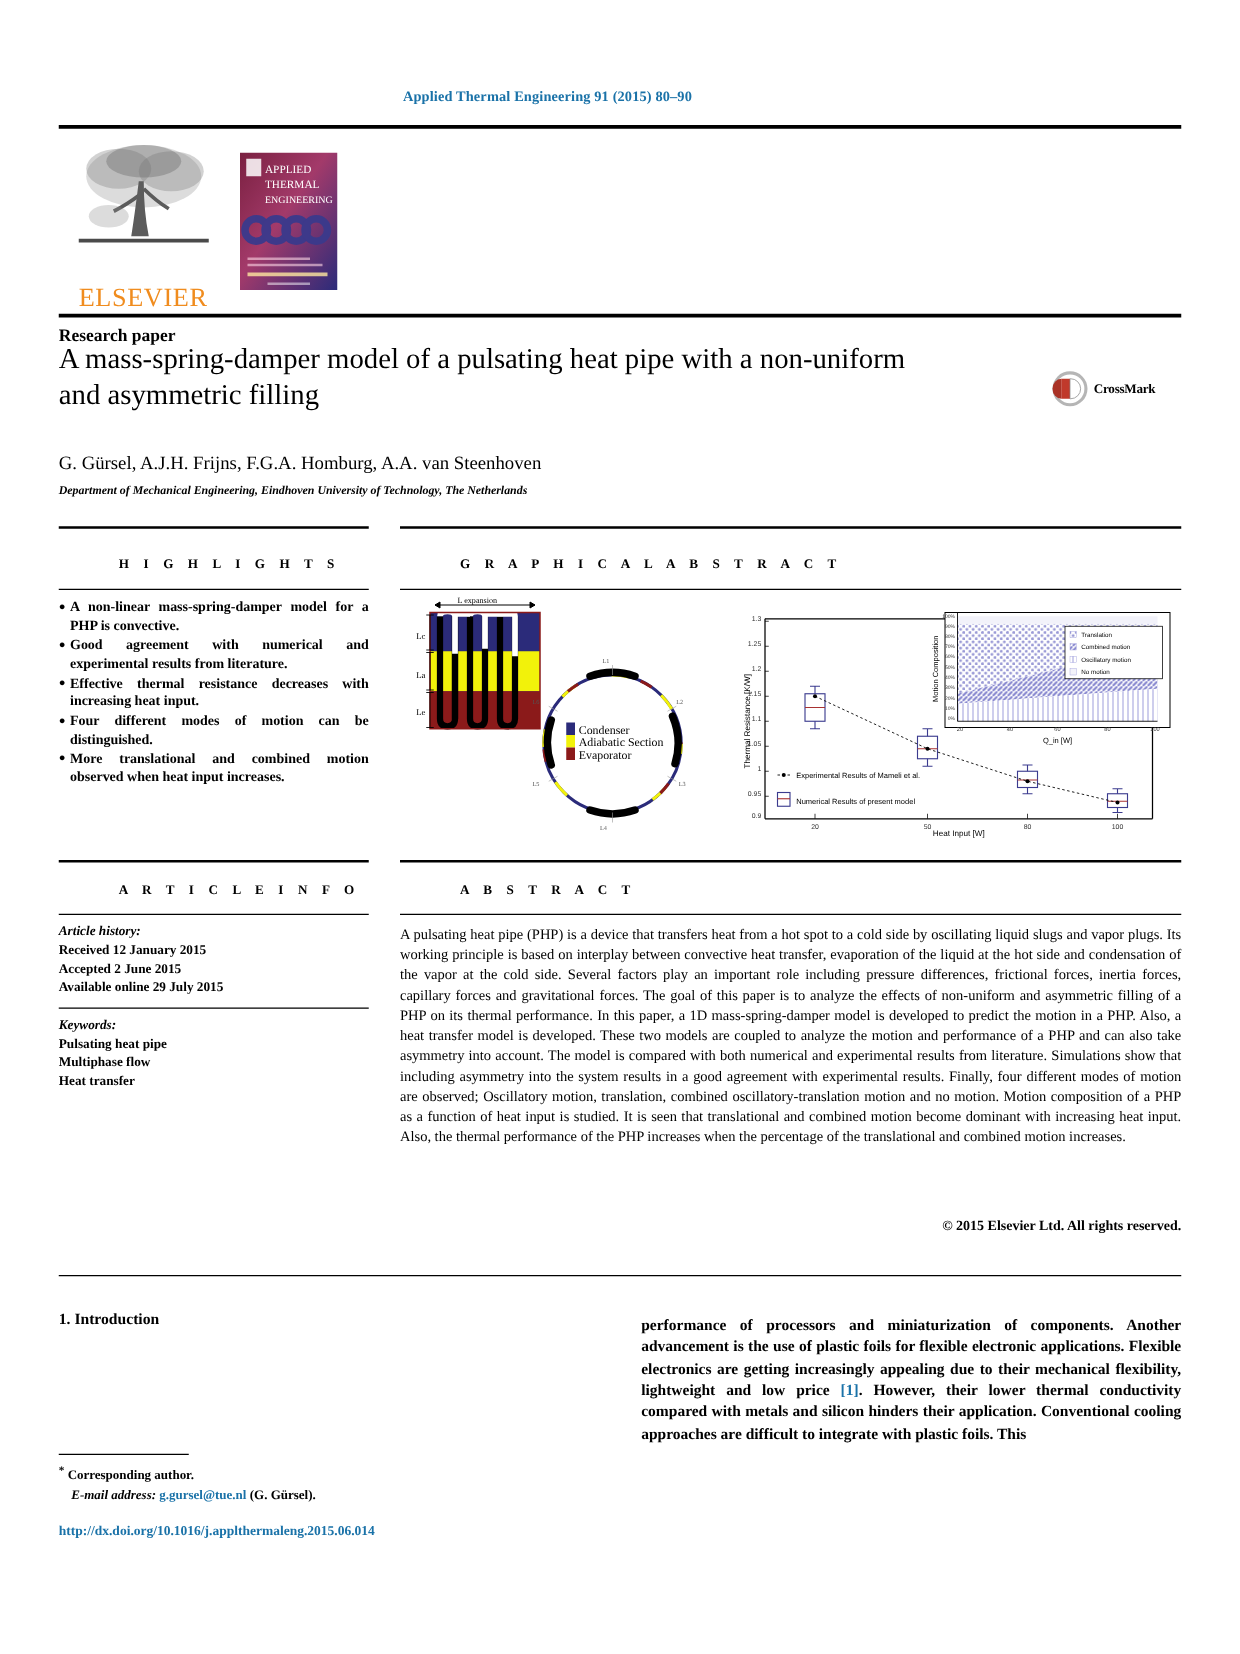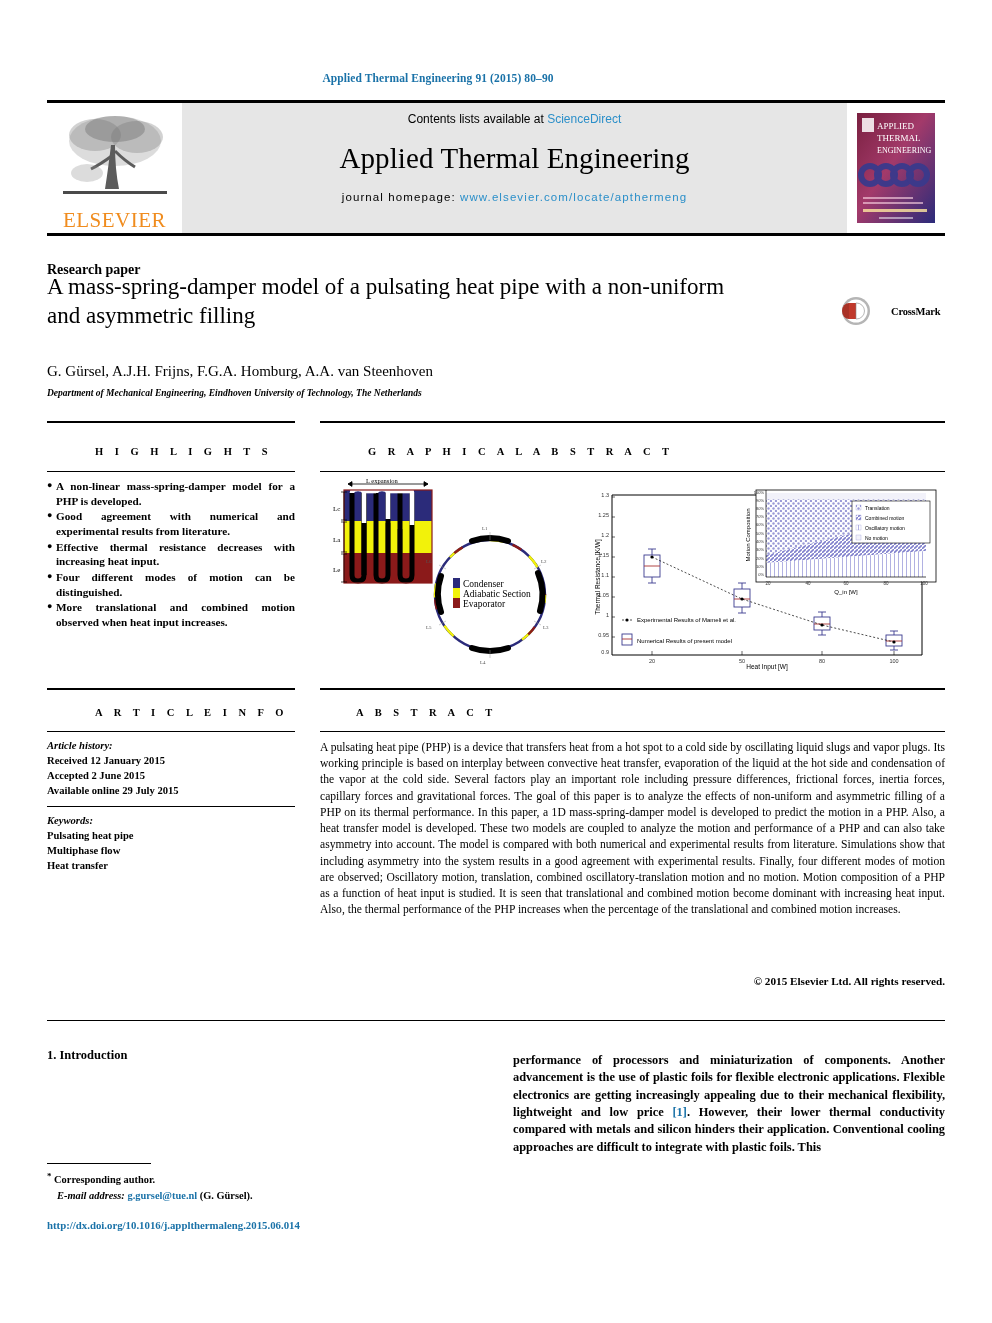--- a/index.html
+++ b/index.html
@@ -22,20 +22,21 @@
   
   .masthead{
     position:absolute;left:47px;top:100px;width:898px;
   }
   .rule-thick{border-top:3px solid #000;}
   .mast-body{display:flex;align-items:stretch;}
   .mast-logo{
     width:135px;flex:0 0 135px;
     display:flex;flex-direction:column;align-items:center;justify-content:flex-start;
     padding-top:8px;
+    gap:18px;
   }
   .tree-svg{display:block;}
   .elsevier-word{
     font-family:"Liberation Serif", serif;
     font-size:21px;letter-spacing:.5px;color:#f08c1e;
     font-weight:400;margin-top:1px;
   }
   .mast-center{
     flex:1;background:#e6e6e6;text-align:center;
     padding:9px 0 8px 0;position:relative;
@@ -71,21 +72,21 @@
   }
   .affil{
     position:absolute;left:47px;top:388px;width:760px;
     font-size:9.5px;font-style:italic;font-weight:bold;
     font-family:"Liberation Serif",serif;
   }
   .crossmark{
     position:absolute;left:841px;top:296px;
     display:flex;align-items:center;gap:4px;
   }
-  .cm-label{font-size:10.5px;font-weight:bold;font-family:"Liberation Serif",serif;letter-spacing:-.2px;margin-left:16px;}
+  .cm-label{font-size:10.5px;font-weight:bold;font-family:"Liberation Serif",serif;letter-spacing:-.2px;}
 
   
   .sec-rule-top{position:absolute;border-top:2.5px solid #000;}
   .sec-head{
     font-family:"Liberation Serif",serif;font-weight:bold;
     font-size:10.5px;letter-spacing:4.5px;margin-left:48px;
   }
   .hdr-underline{border-top:1.6px solid #000;}
 
   
@@ -123,21 +124,21 @@
   .ai-ital{font-style:italic;}
   #ai-rule2{position:absolute;left:47px;top:806px;width:248px;border-top:1.6px solid #000;}
   .ai-block2{
     position:absolute;left:47px;top:813px;width:248px;
     font-size:10.6px;font-weight:bold;line-height:1.42;
     font-family:"Liberation Serif",serif;
   }
 
   
   #ab-rule{left:320px;top:688px;width:625px;}
-  #ab-head{position:absolute;left:308px;top:707px;}
+  #ab-head{position:absolute;left:320px;top:707px;}
   #ab-ul{position:absolute;left:320px;top:731px;width:625px;}
   .abstract-text{
     position:absolute;left:320px;top:740px;width:625px;
     font-size:11.6px;font-weight:normal;line-height:1.40;
     text-align:justify;font-family:"Liberation Serif",serif;
   }
   .copyright{
     position:absolute;left:320px;top:975px;width:625px;
     font-size:11.2px;font-weight:bold;text-align:right;
     font-family:Liberation Serif, serif;
@@ -202,29 +203,20 @@
             <path d="M54 34 q-3 25 -6 44 l14 0 q-4 -20 -4 -44 z" fill="#5c5c5c"></path>
             <path d="M58 40 q10 10 20 16" stroke="#5c5c5c" stroke-width="3" fill="none"></path>
             <path d="M56 44 q-12 9 -22 14" stroke="#5c5c5c" stroke-width="3" fill="none"></path>
             <ellipse cx="30" cy="62" rx="16" ry="9" fill="#8a8a8a" opacity=".30"></ellipse>
             <rect x="6" y="80" width="104" height="3" fill="#4a4a4a"></rect>
           </g>
         </svg>
         <div class="elsevier-word">ELSEVIER</div>
       </div>
 
-      <div class="mast-center">
-        <div class="contents-line">
-          <span>Contents lists available at </span><span class="sd">ScienceDirect</span>
-        </div>
-        <div class="journal-name">Applied Thermal Engineering</div>
-        <div class="homepage">
-          <span>journal homepage: </span><span class="url">www.elsevier.com/locate/apthermeng</span>
-        </div>
-      </div>
 
       <div class="mast-cover">
         <svg class="cover-img" viewBox="0 0 78 110">
           <defs>
             <linearGradient id="cv" x1="0" y1="0" x2="1" y2="1">
               <stop offset="0%" stop-color="#7a2040"></stop>
               <stop offset="45%" stop-color="#a33a6a"></stop>
               <stop offset="100%" stop-color="#2b2b7a"></stop>
             </linearGradient>
           </defs>
@@ -266,21 +258,21 @@
     </svg>
     <span class="cm-label">CrossMark</span>
   </div>
 
   <div class="sec-rule-top" id="hl-rule"></div>
   <div class="sec-head" id="hl-head">H I G H L I G H T S</div>
   <div class="hdr-underline" id="hl-ul"></div>
   <div class="hl-list">
     <div class="li">
       <span class="bul">●</span>
-      <span class="txt">A non-linear mass-spring-damper model for a PHP is developed.</span>
+      <span class="txt">A non-linear mass-spring-damper model for a PHP is convective.</span>
     </div>
     <div class="li">
       <span class="bul">●</span>
       <span class="txt">Good agreement with numerical and experimental results from literature.</span>
     </div>
     <div class="li">
       <span class="bul">●</span>
       <span class="txt">Effective thermal resistance decreases with increasing heat input.</span>
     </div>
     <div class="li">

